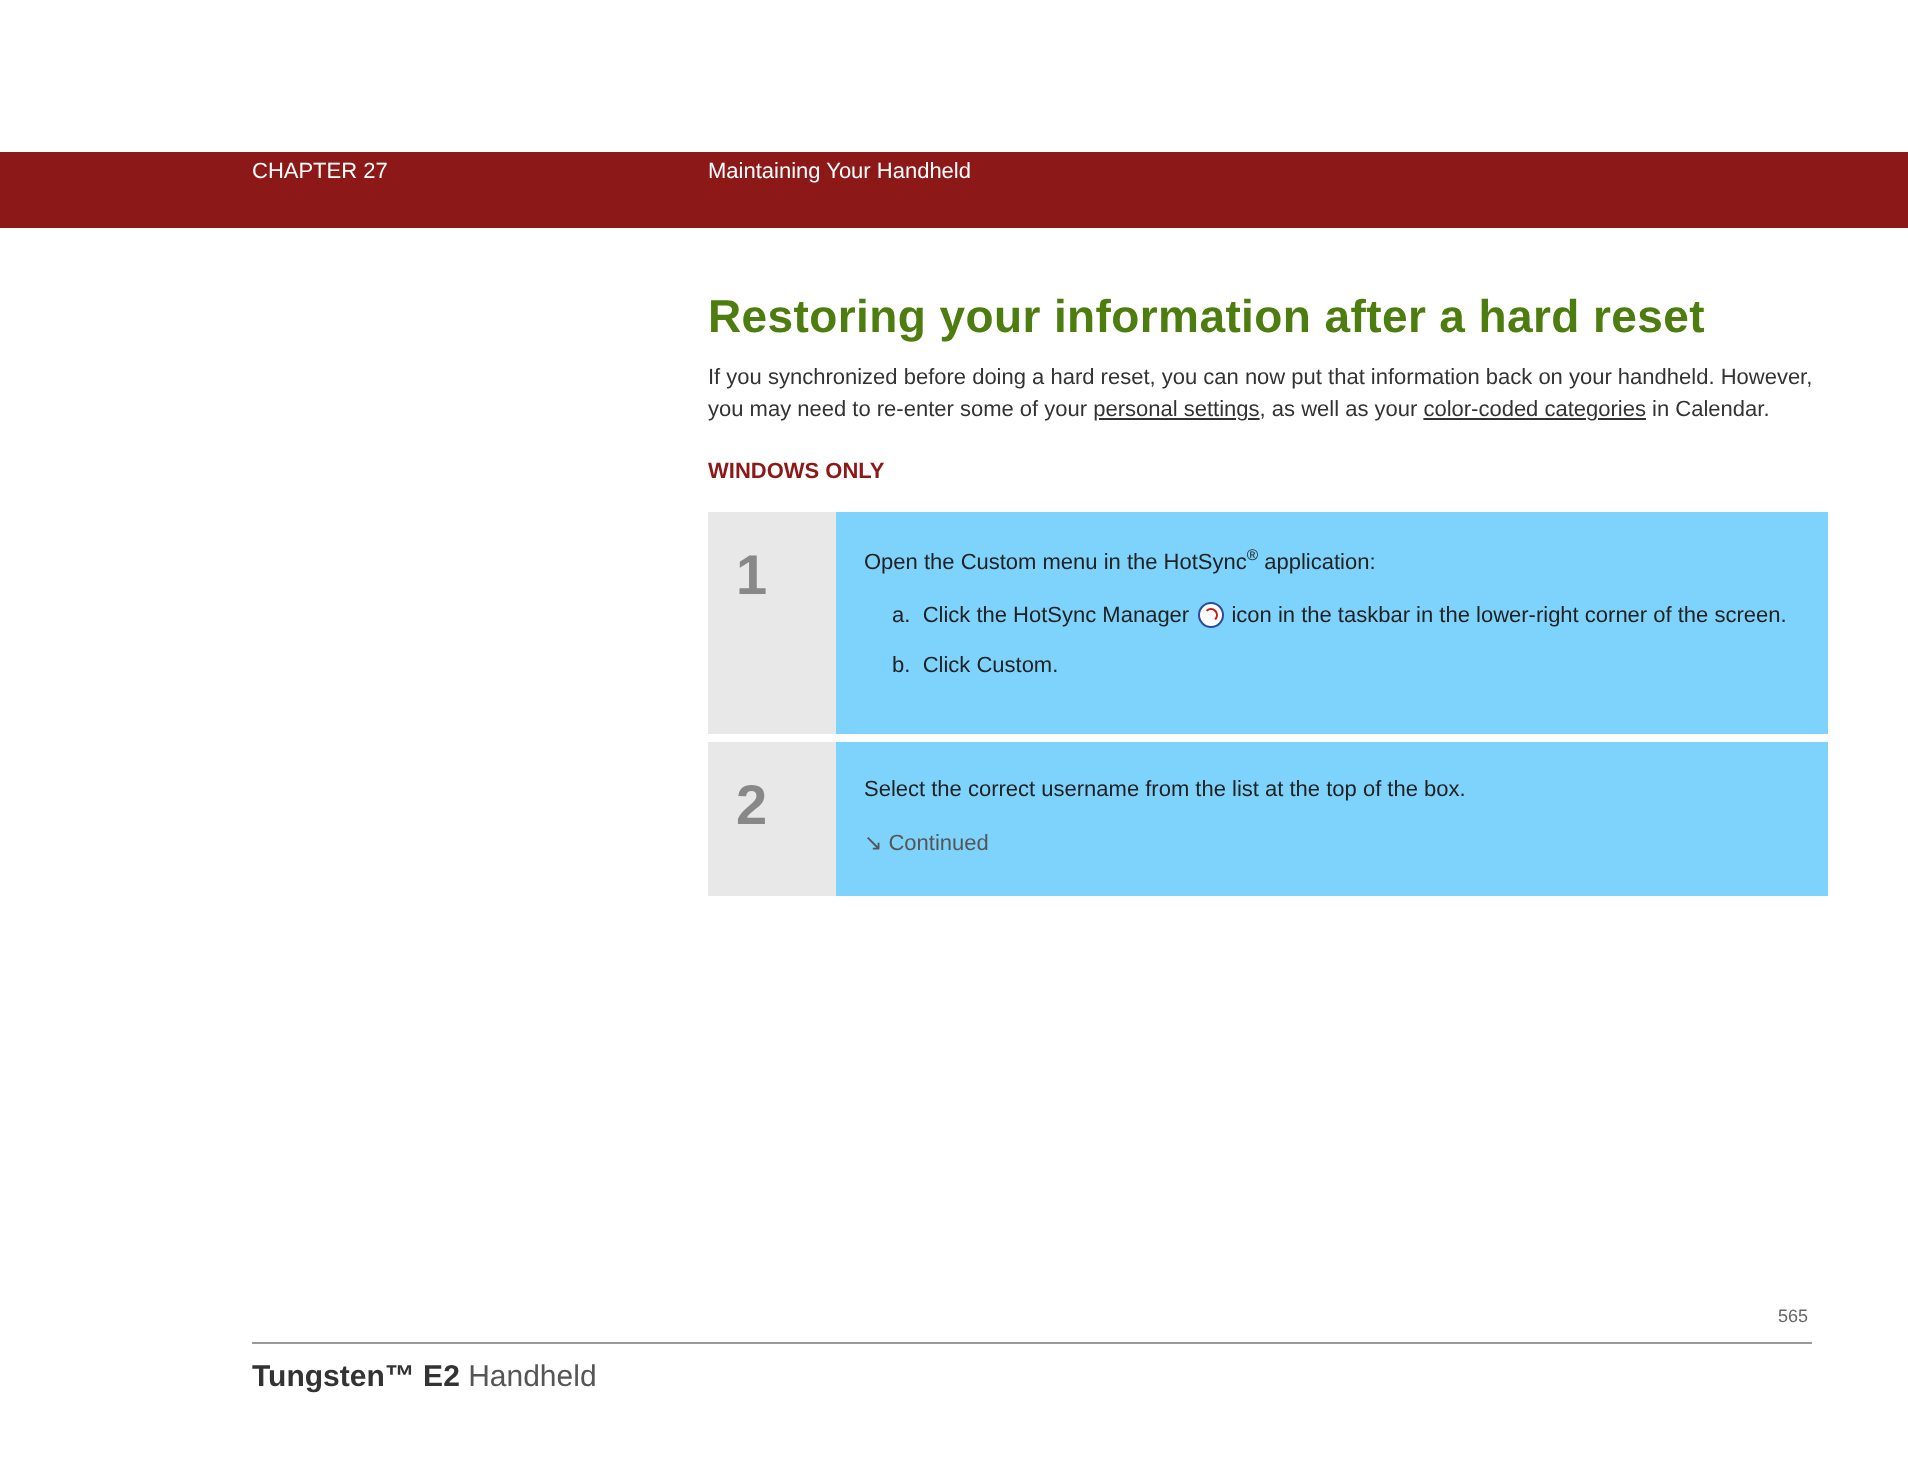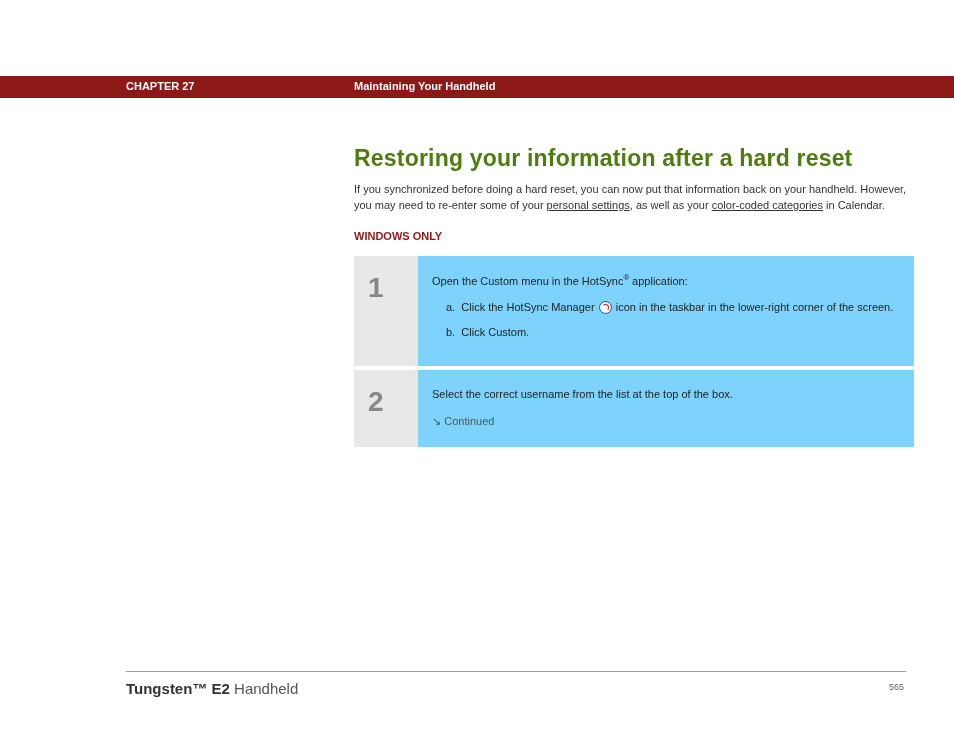--- a/index.html
+++ b/index.html
@@ -9,25 +9,25 @@
     height: 738px;
     background: #fff;
     position: relative;
     color: #333;
   }
   .header-bar {
     position: absolute;
     top: 76px;
     left: 0;
     right: 0;
-    height: 22px;
+    height: 38px;
     background: #8d1818;
     color: #fff;
     font-size: 11px;
-    font-weight: bold;
+    font-weight: normal;
   }
   .header-bar .chapter {
     position: absolute;
     left: 126px;
     top: 4px;
   }
   .header-bar .section {
     position: absolute;
     left: 354px;
     top: 4px;
@@ -144,21 +144,21 @@
     position: absolute;
     left: 126px;
     top: 680px;
     font-size: 15px;
     color: #555;
   }
   .footer b { color: #333; }
   .pagenum {
     position: absolute;
     right: 50px;
-    top: 682px;
+    top: 653px;
     font-size: 9px;
     color: #666;
   }
   sup { font-size: 0.7em; vertical-align: super; }
 </style>
 </head>
 <body>
 
 <div class="header-bar">
   <span class="chapter">CHAPTER 27</span>

